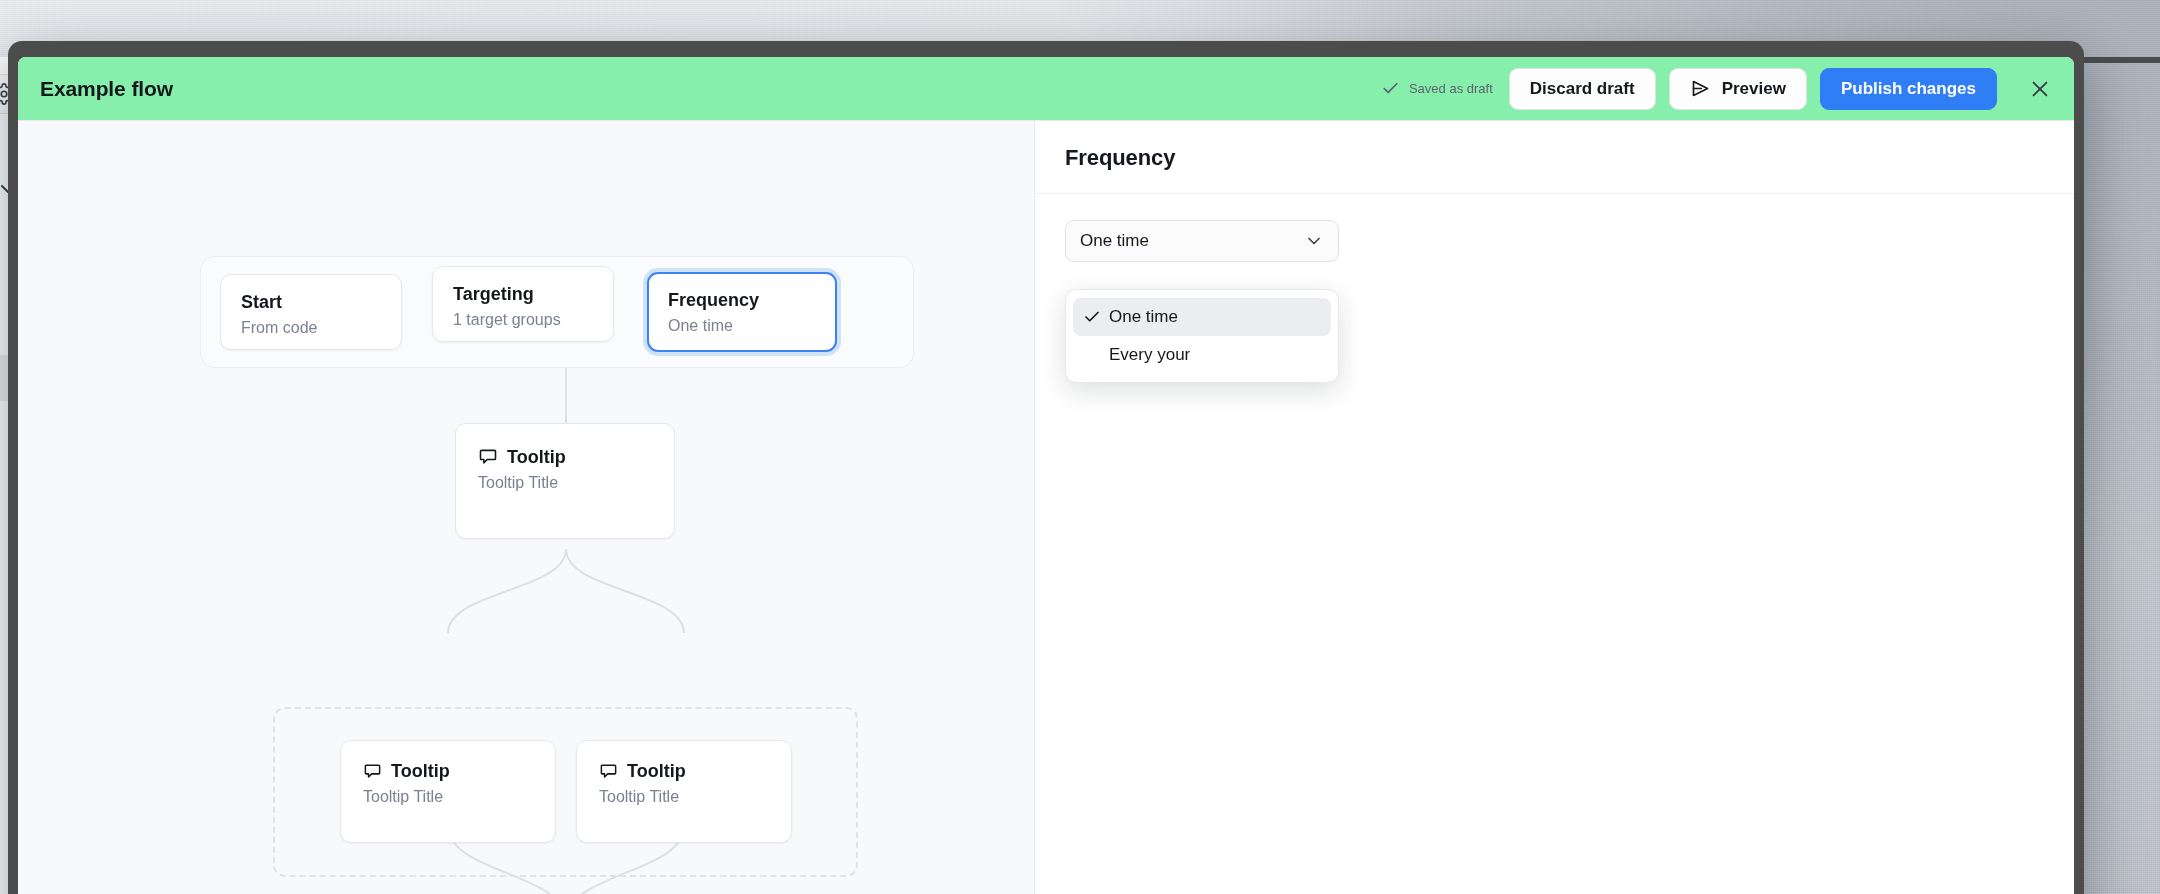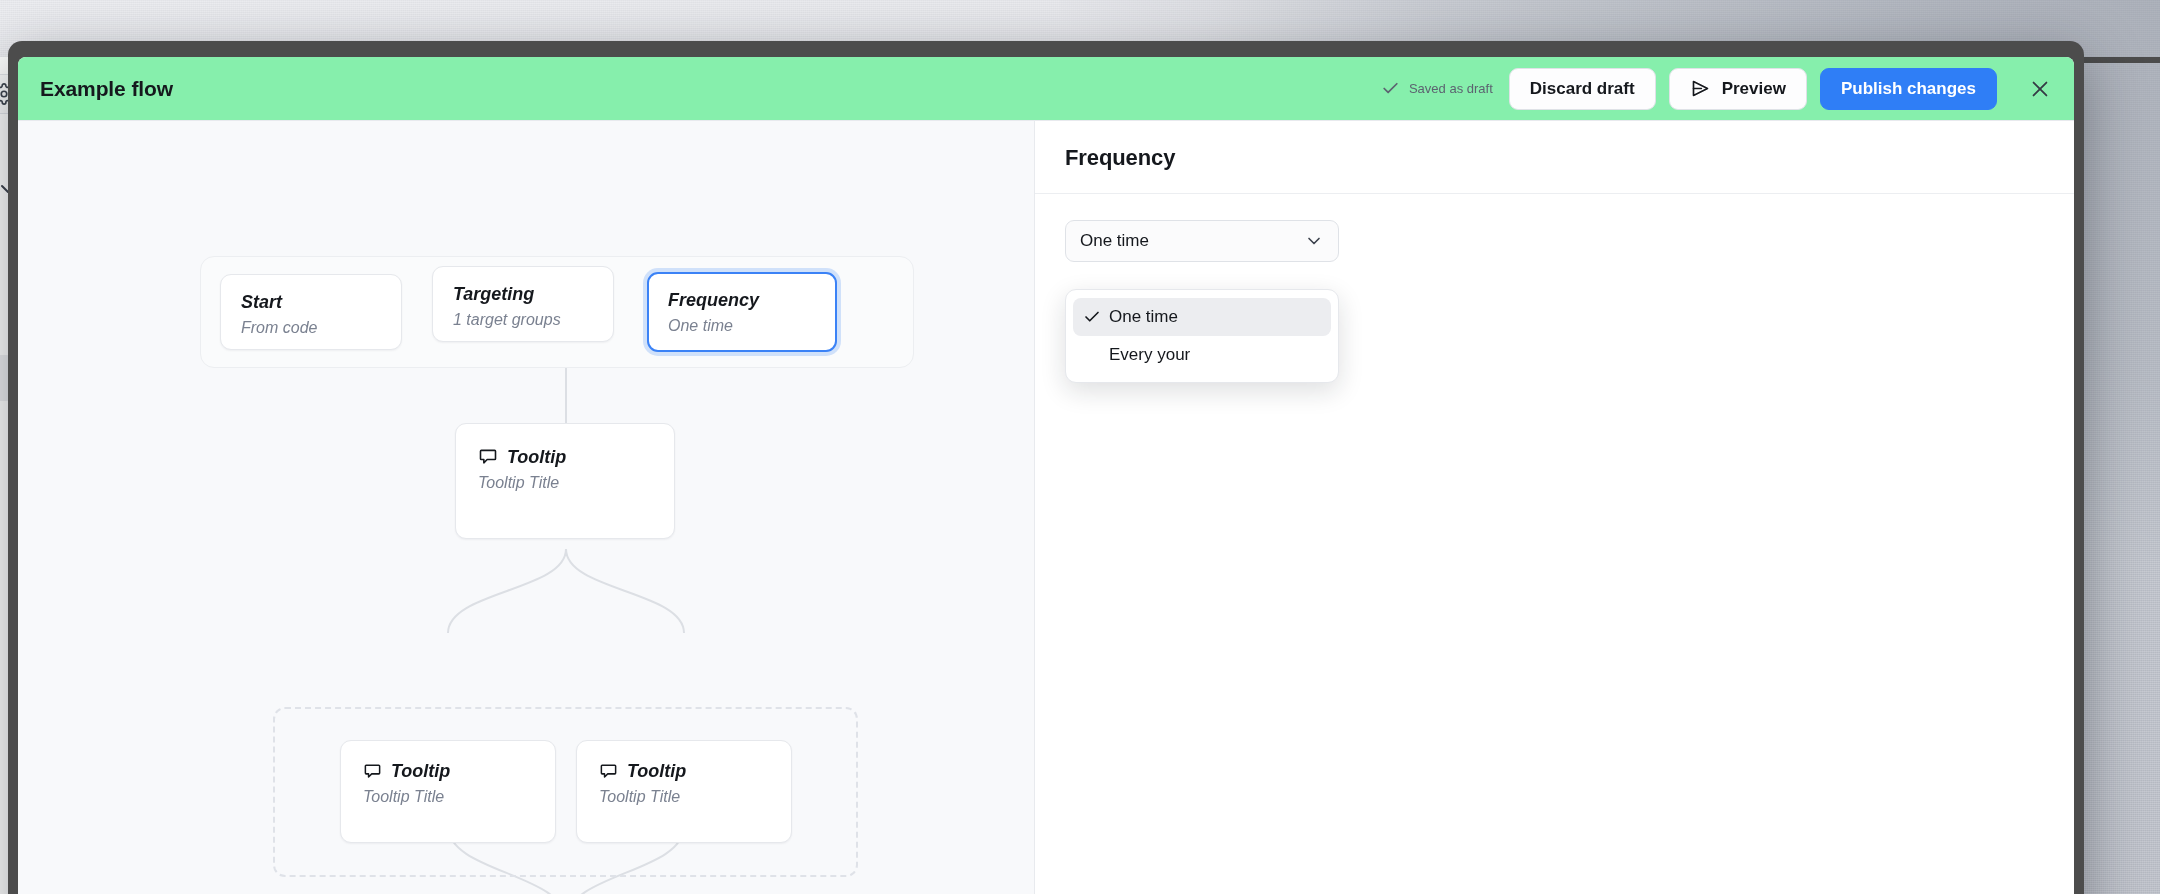--- a/index.html
+++ b/index.html
@@ -146,21 +146,20 @@
     border: 1px solid #eceef1;
     border-radius: 14px;
   }
   .node {
     position: absolute;
     background: #ffffff;
     border: 1px solid #e6e8ec;
     border-radius: 11px;
     box-shadow: 0 1px 2px rgba(22,28,38,.05);
     padding: 16px 20px;
-    font-style: italic;
   }
   .node-title {
     font-size: 18px; font-weight: 700; color: #15181d;
     display: flex; align-items: center; gap: 9px;
     line-height: 1.25;
   }
   .node-sub {
     font-size: 16px; color: #7a8190; margin-top: 5px;
   }
   .node.selected {

